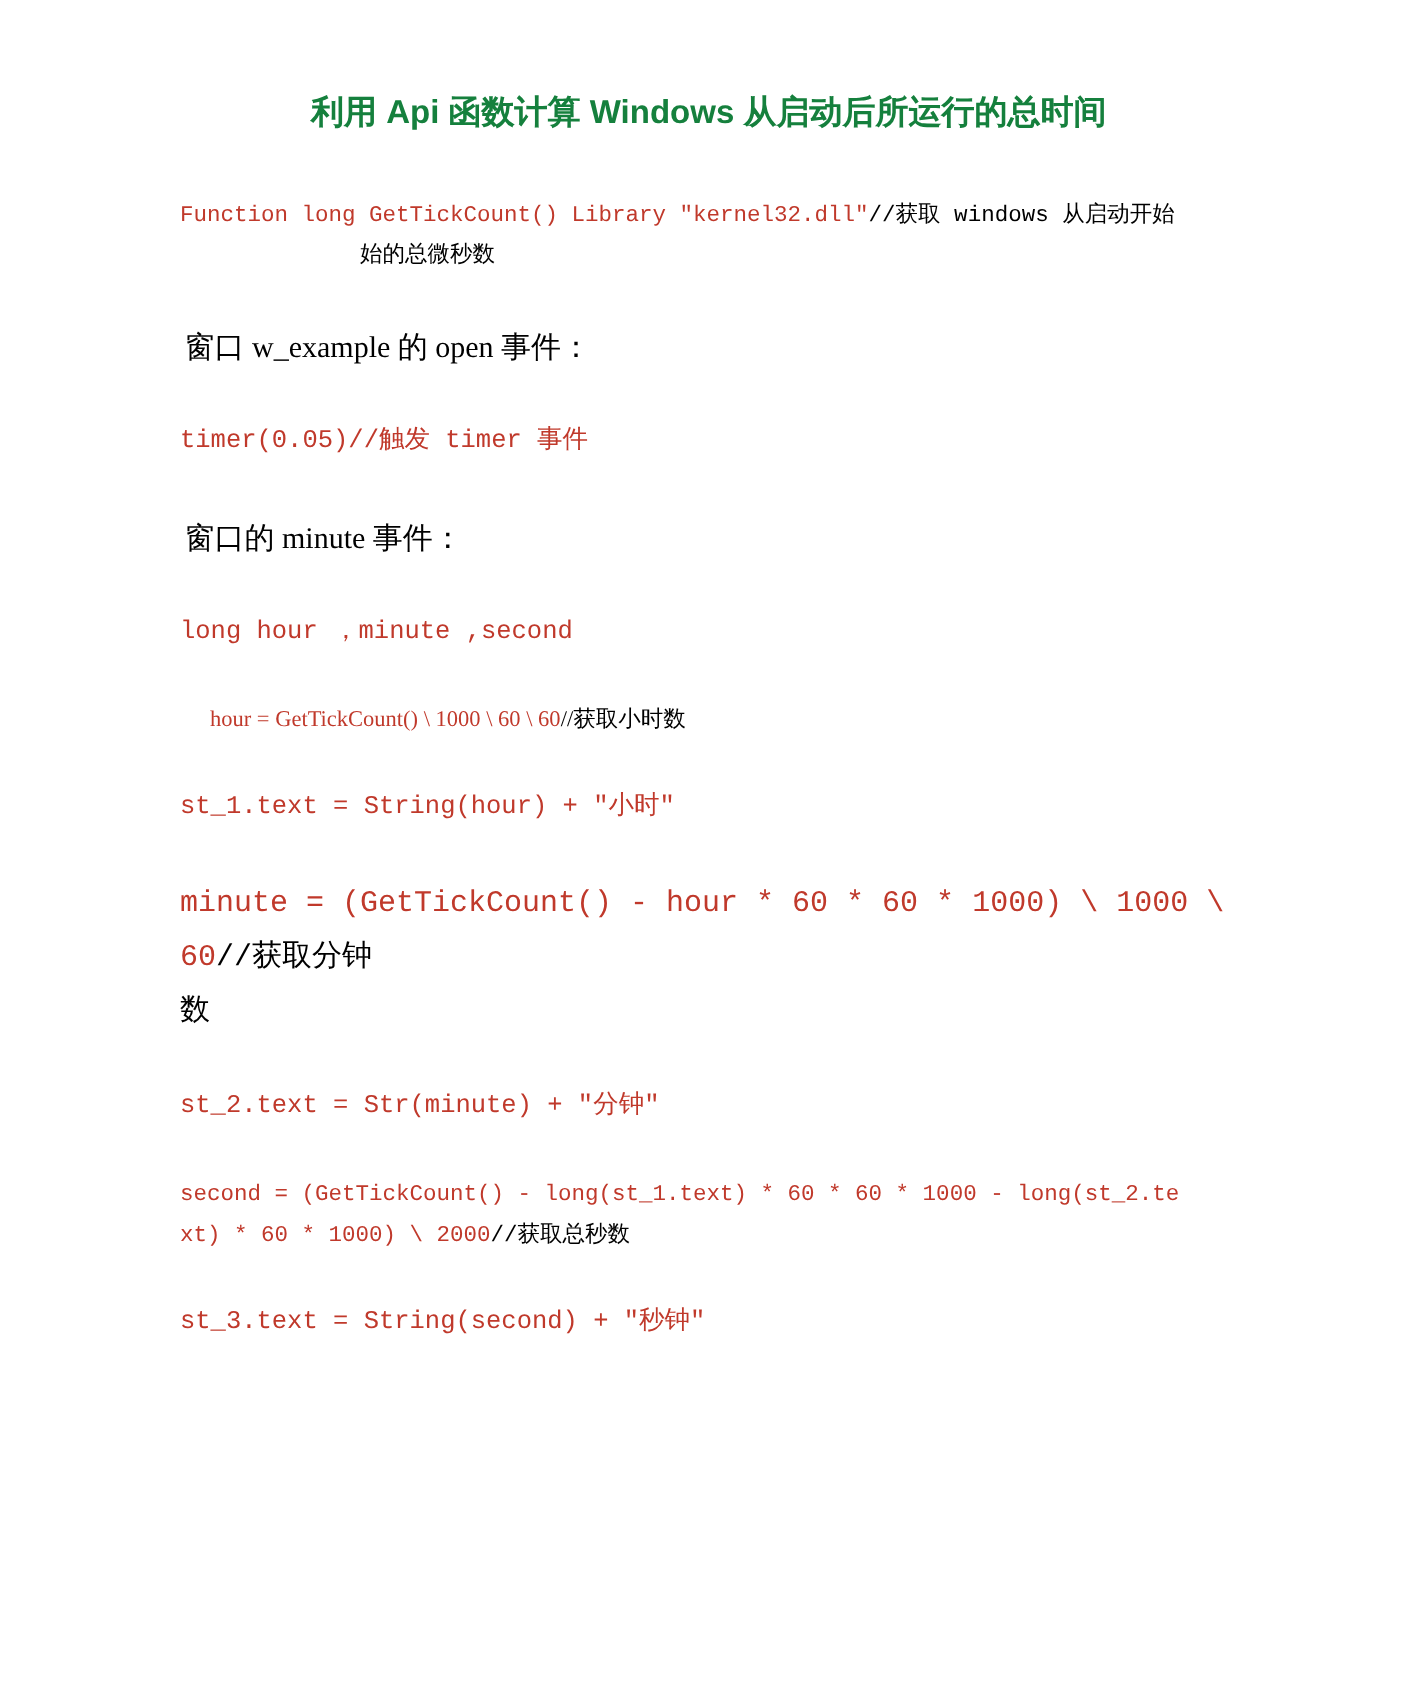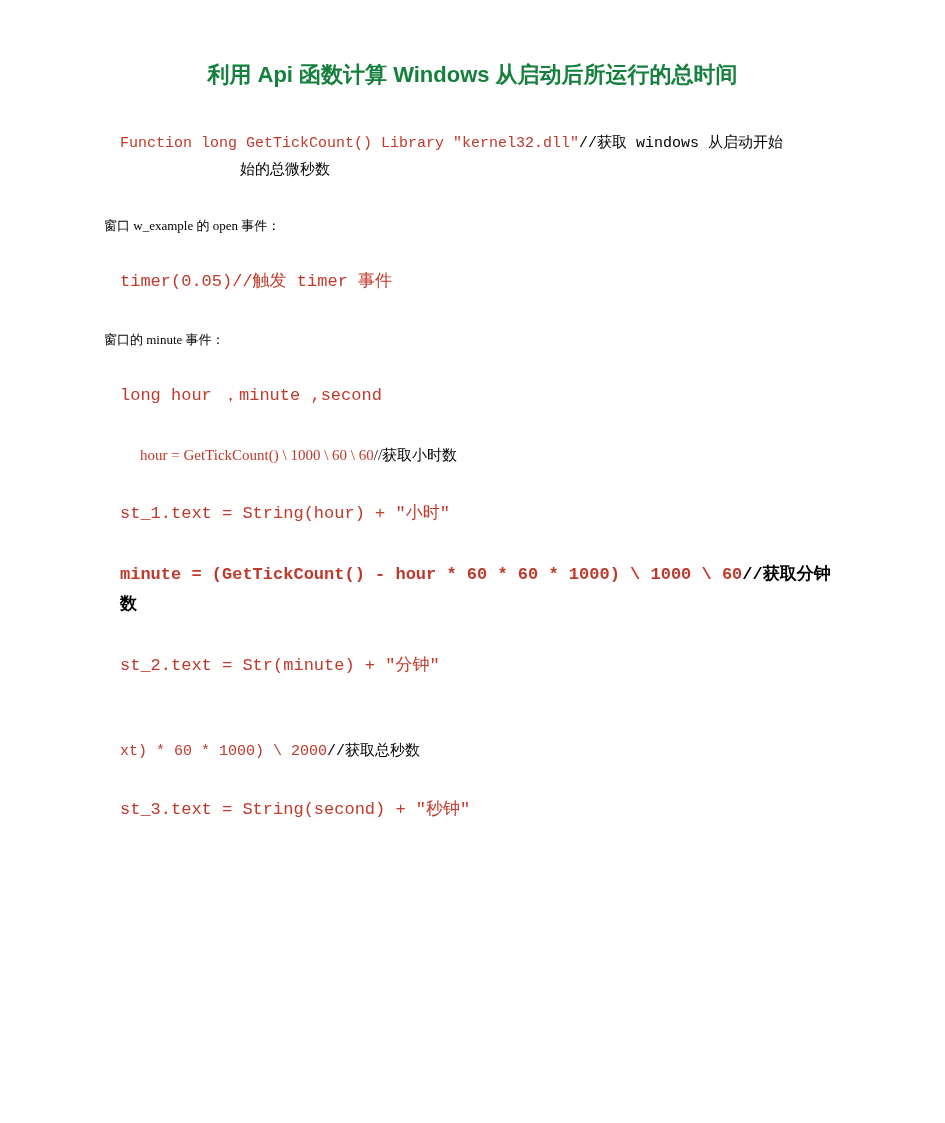--- a/index.html
+++ b/index.html
@@ -26,23 +26,23 @@
       margin-bottom: 40px;
       font-family: "SimHei", "黑体", sans-serif;
     }
 
     .content-block {
       margin-bottom: 28px;
       line-height: 1.8;
     }
 
     .label-text {
-      font-size: 13px;
+      font-size: 20px;
       color: #000000;
-      margin-left: 24px;
+      margin-left: 43px;
       font-family: "SimSun", "宋体", serif;
     }
 
     .code-block {
       font-family: "Courier New", "Consolas", monospace;
       font-size: 17px;
       color: #c0392b;
       margin-left: 40px;
       line-height: 1.8;
     }
@@ -84,33 +84,34 @@
   <div style="margin-left:60px; font-family:Liberation Serif, serif; font-size:15px; color:#c0392b; line-height:1.8;">
     <span>hour  =  GetTickCount()  \  1000  \  60  \  60</span><span style="color:#000000;">//获取小时数</span>
   </div>
 </div>
 
 <div class="content-block code-section">
   <div class="code-block">st_1.text  =  String(hour)  +  "小时"</div>
 </div>
 
 <div class="content-block code-section">
-  <div style="margin-left:40px; font-family:'Courier New',monospace; font-size:17px; color:#c0392b; line-height:1.8;font-weight:bold;">
+  <div style="margin-left:40px; font-family:'Courier New',monospace; font-size:20px; color:#c0392b; line-height:1.8;">
     <span>minute  =  (GetTickCount()  -  hour  *  60  *  60  *  1000)  \  1000  \  60</span><span style="color:#000000;">//获取分钟</span>
     <br>
     <span style="color:#000000;">数</span>
   </div>
 </div>
 
 <div class="content-block code-section">
   <div class="code-block">st_2.text  =  Str(minute)  +  "分钟"</div>
 </div>
 
 <div class="content-block code-section">
   <div style="margin-left:40px; font-family:'Courier New',monospace; font-size:15px; color:#c0392b; line-height:1.8;">
+    <span>second  =  (GetTickCount()  -  long(st_1.text)  *  60  *  60  *  1000  -  long(st_2.te</span>
     <br>
     <span>xt)  *  60  *  1000)  \  2000</span><span style="color:#000000;">//获取总秒数</span>
   </div>
 </div>
 
 <div class="content-block code-section">
   <div class="code-block">st_3.text  =  String(second)  +  "秒钟"</div>
 </div>
 
 </body></html>

